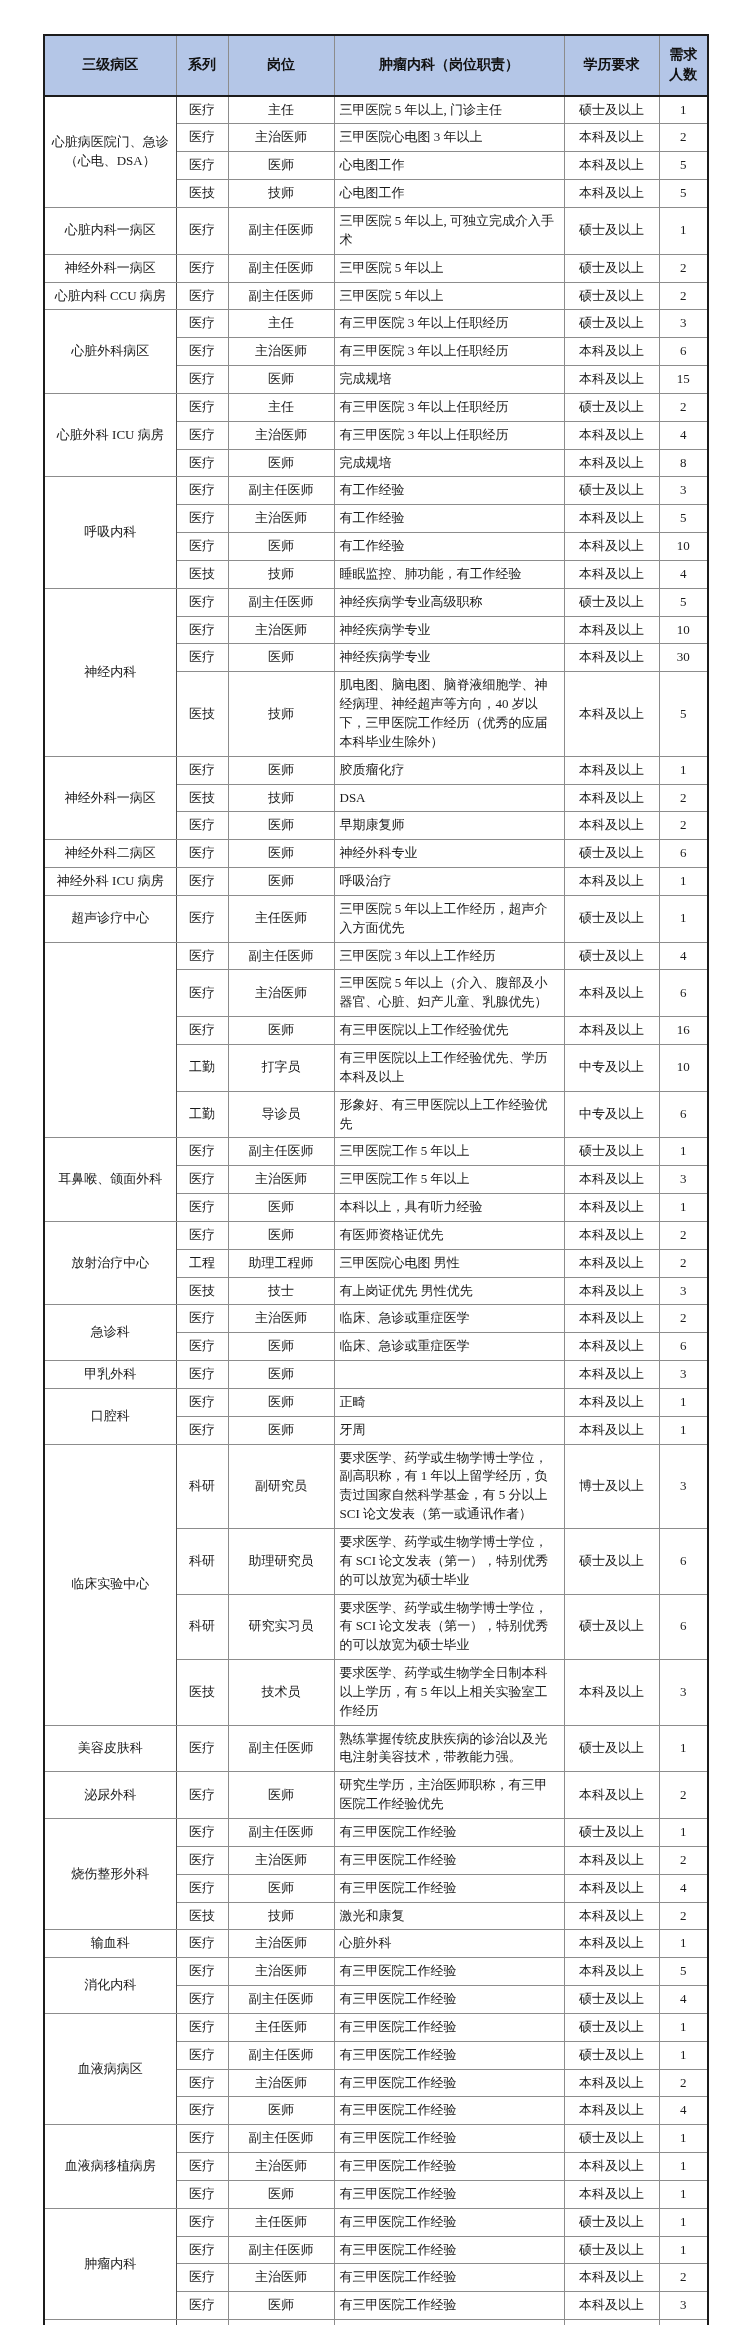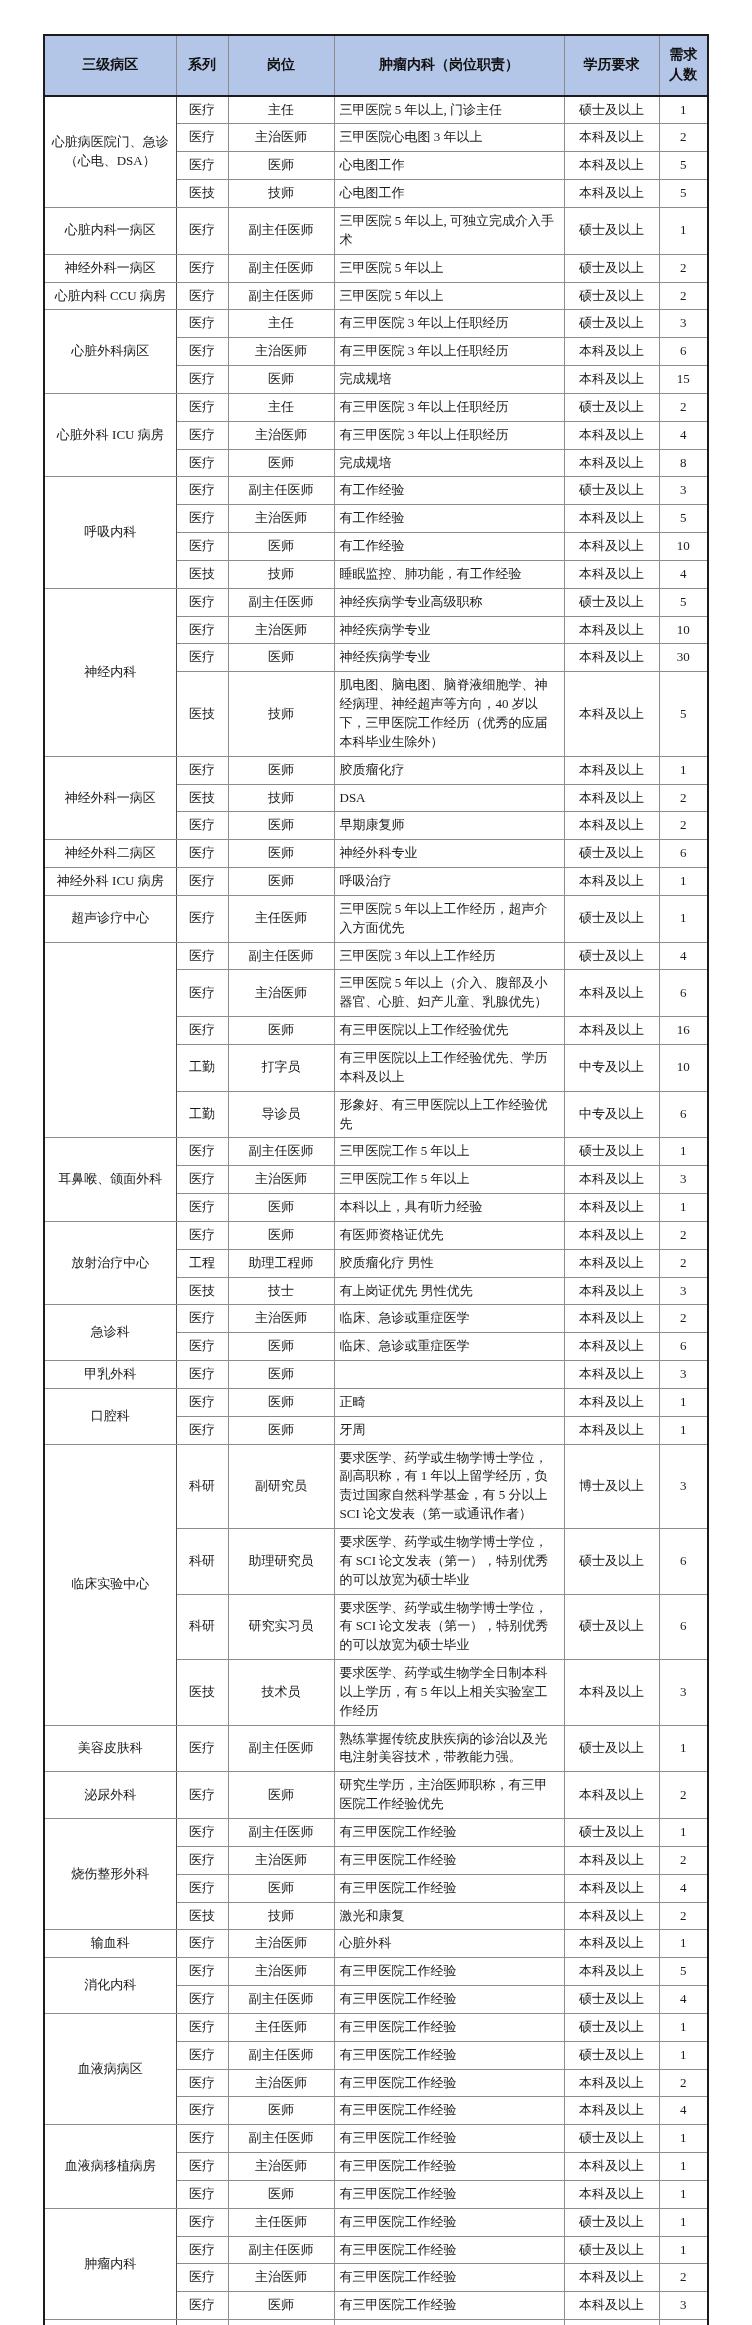--- a/index.html
+++ b/index.html
@@ -347,21 +347,21 @@
           <td class="ward" rowspan="3">放射治疗中心</td>
           <td class="series">医疗</td>
           <td class="position">医师</td>
           <td class="req">有医师资格证优先</td>
           <td class="edu">本科及以上</td>
           <td class="count">2</td>
         </tr>
         <tr>
           <td class="series">工程</td>
           <td class="position">助理工程师</td>
-          <td class="req">胶质瘤化疗 男性</td>
+          <td class="req">三甲医院心电图 男性</td>
           <td class="edu">本科及以上</td>
           <td class="count">2</td>
         </tr>
         <tr>
           <td class="series">医技</td>
           <td class="position">技士</td>
           <td class="req">有上岗证优先 男性优先</td>
           <td class="edu">本科及以上</td>
           <td class="count">3</td>
         </tr>

